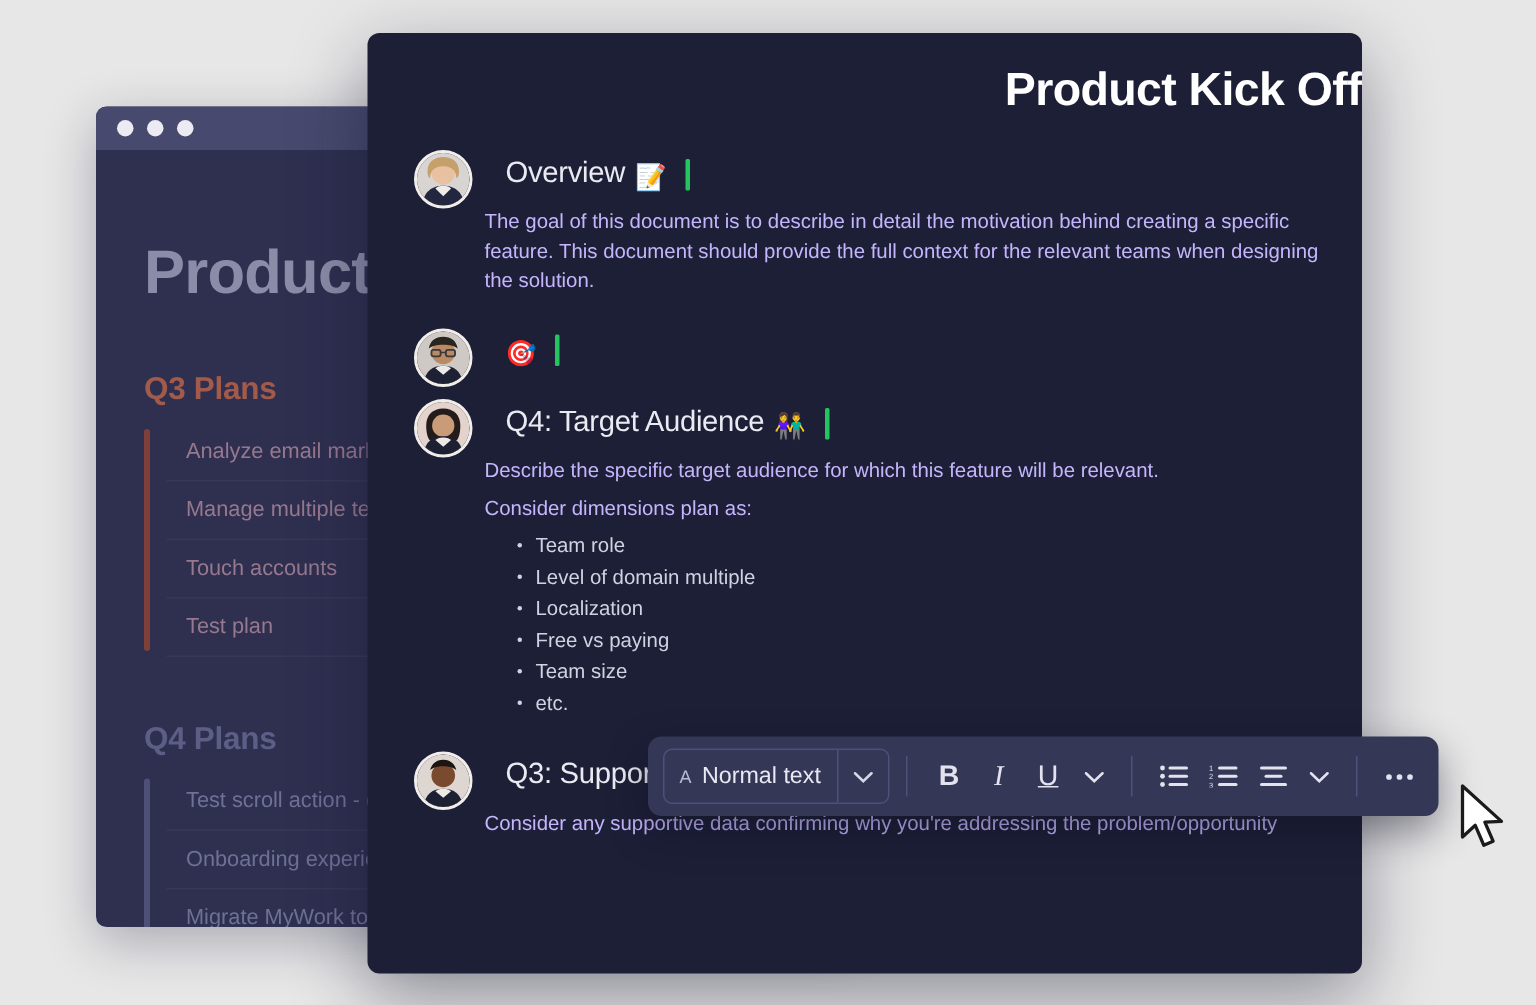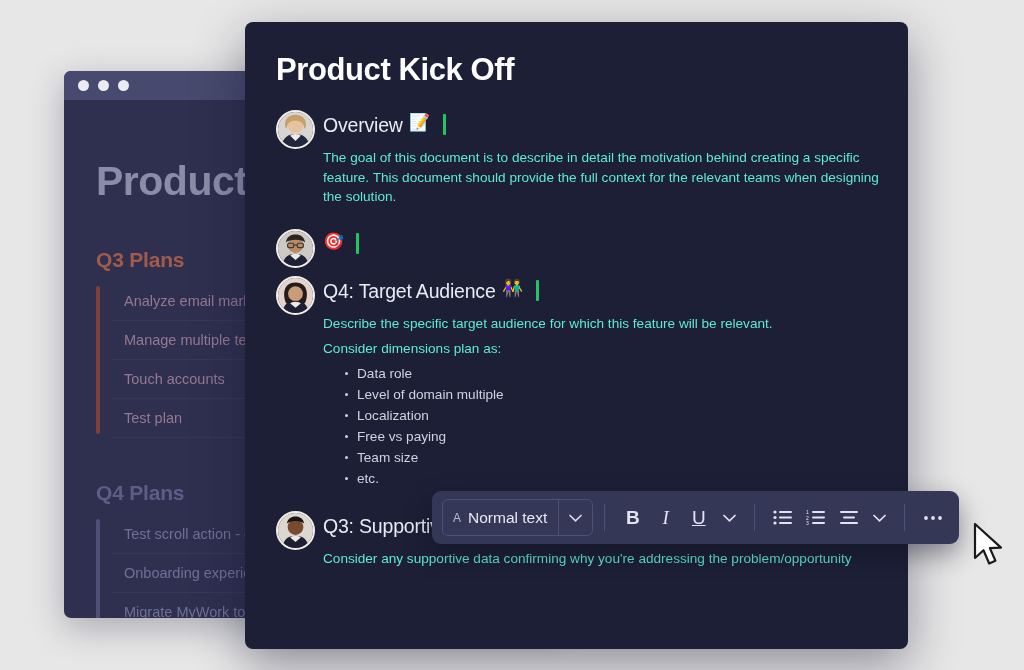--- a/index.html
+++ b/index.html
@@ -48,34 +48,35 @@
 
   
   .doc{
     position:absolute;left:245px;top:22px;width:663px;height:627px;
     background:#1c1f36;border-radius:8px;
     box-shadow:0 16px 50px rgba(20,20,45,.42);
     overflow:hidden;
   }
   .doc-title{
     color:#ffffff;font-size:31px;font-weight:700;letter-spacing:-.4px;
-    margin:30px 0 0 31px;
+    margin:20px 0 0 31px;
+    text-align:right;
   }
   .block{position:relative;margin:26px 0 0 31px;padding-left:47px;}
   .avatar{
     position:absolute;left:0;top:-4px;width:35px;height:35px;border-radius:50%;
     overflow:hidden;border:2px solid #f1eeea;background:#2a2d47;
   }
   .avatar svg{display:block;width:100%;height:100%;}
-  .h-row{display:flex;align-items:flex-start;gap:7px;}
+  .h-row{display:flex;align-items:flex-end;gap:7px;margin-left:14px;}
   .h-text{color:#e9eaf2;font-size:19.5px;font-weight:400;letter-spacing:-.2px;}
   .h-emoji{font-size:17px;line-height:1;}
   .caret{display:inline-block;width:3px;height:21px;background:#22c55e;border-radius:1px;margin-left:5px;}
   .para{
-    color:#5eead4;font-size:13.6px;line-height:19.6px;margin-top:11px;max-width:556px;
+    color:#c4b5fd;font-size:13.6px;line-height:19.6px;margin-top:11px;max-width:556px;
   }
   .para.tight{margin-top:6px;}
   ul.bul{margin:4px 0 0 0;padding-left:22px;list-style:none;}
   ul.bul li{
     color:#cfd2e0;font-size:13.6px;line-height:21px;position:relative;padding-left:12px;
   }
   ul.bul li:before{
     content:"";position:absolute;left:0;top:9px;width:3px;height:3px;border-radius:50%;background:#cfd2e0;
   }
 
@@ -196,21 +197,21 @@
           </svg>
       </span>
       <div class="h-row">
         <span class="h-text">Q4: Target Audience</span>
         <span class="h-emoji">👫</span>
         <span class="caret"></span>
       </div>
       <div class="para">Describe the specific target audience for which this feature will be relevant.</div>
       <div class="para tight">Consider dimensions plan as:</div>
       <ul class="bul">
-        <li>Data role</li>
+        <li>Team role</li>
         <li>Level of domain multiple</li>
         <li>Localization</li>
         <li>Free vs paying </li>
         <li>Team size</li>
         <li>etc.</li>
       </ul>
     </div>
 
     <div class="block">
       <span class="avatar">

